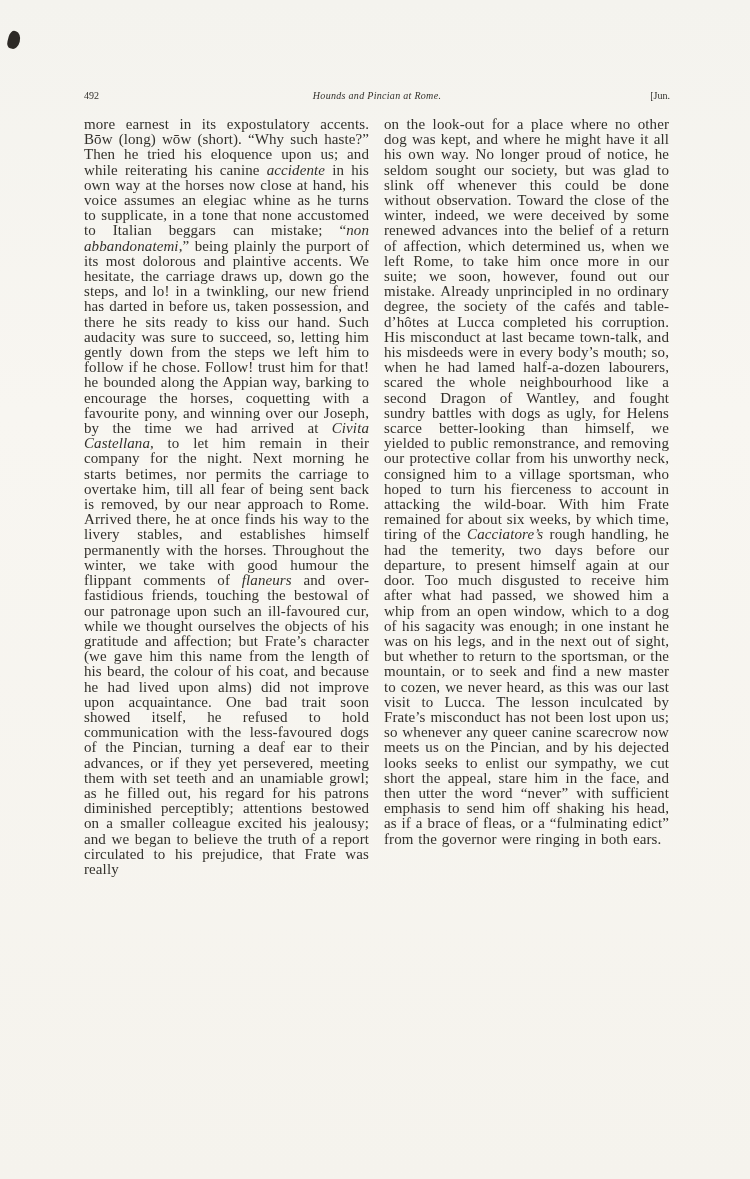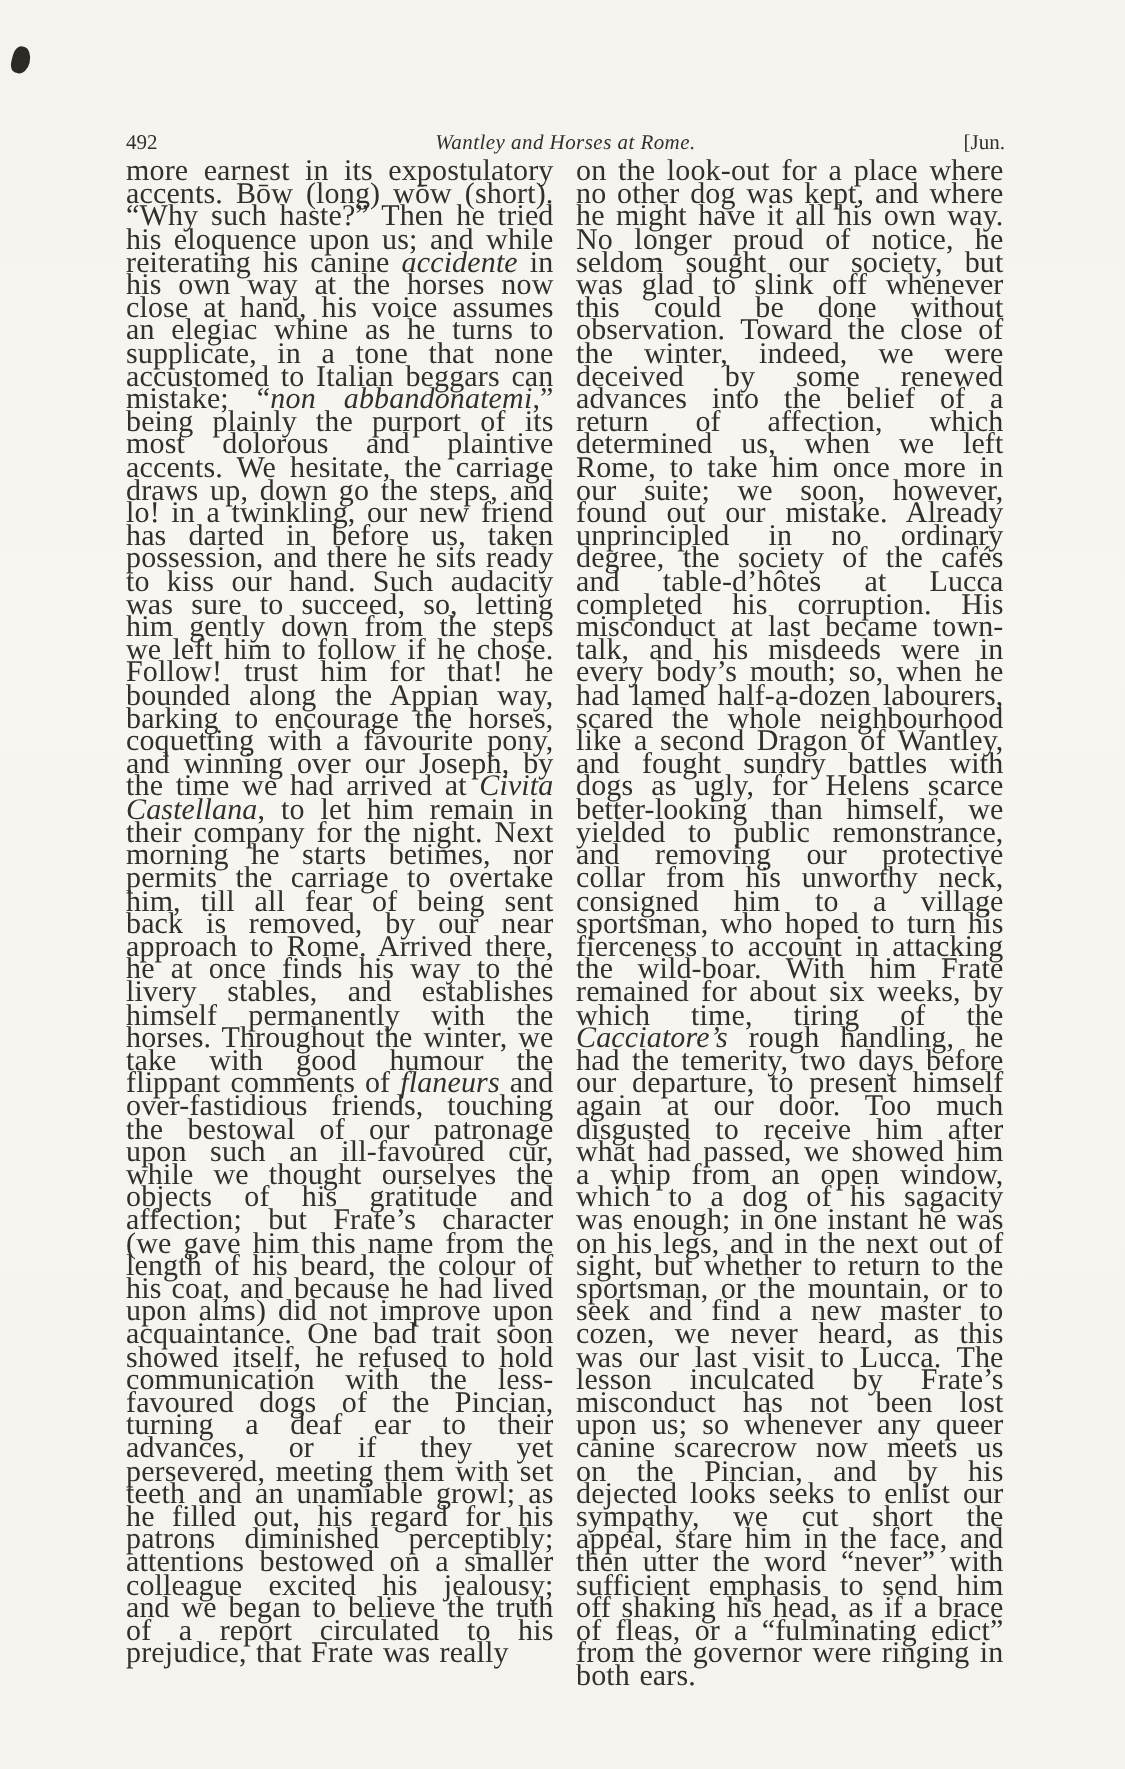--- a/index.html
+++ b/index.html
@@ -18,23 +18,23 @@
   }
   .page {
     box-sizing: border-box;
     width: 750px;
     height: 1179px;
     padding: 88px 80px 30px 84px;
   }
   .page-header {
     display: flex;
     align-items: flex-end;
-    font-size: 14px;
+    font-size: 10px;
     line-height: 16px;
-    margin-bottom: 3px;
+    margin-bottom: 13px;
   }
   .page-number {
     width: 62px;
     text-align: left;
   }
   .running-title {
     flex: 1;
     text-align: center;
     font-style: italic;
     letter-spacing: 0.3px;
@@ -42,21 +42,21 @@
   .issue-label {
     width: 62px;
     text-align: right;
   }
   .text-columns {
     display: flex;
     gap: 15px;
   }
   .col {
     width: 285px;
-    font-size: 20px;
+    font-size: 15px;
     line-height: 15.2px;
     text-align: justify;
     letter-spacing: 0.1px;
     word-spacing: 0.06em;
     hyphens: auto;
     -webkit-hyphens: auto;
   }
   .col i {
     font-style: italic;
   }
@@ -72,21 +72,21 @@
     opacity: 0.9;
   }
 </style>
 </head>
 <body>
 
 <div class="page">
 
   <div class="page-header">
     <span class="page-number">492</span>
-    <span class="running-title">Wantley and Horses at Rome.</span>
+    <span class="running-title">Hounds and Pincian at Rome.</span>
     <span class="issue-label">[Jun.</span>
   </div>
 
   <div class="text-columns">
     <div class="col" lang="en"><span>more earnest in its expostulatory accents. Bōw (long) wōw (short). “Why such haste?” Then he tried his eloquence upon us; and while reiterating his canine </span><i>accidente</i><span> in his own way at the horses now close at hand, his voice assumes an elegiac whine as he turns to supplicate, in a tone that none accustomed to Italian beggars can mistake; “</span><i>non abbandonatemi</i><span>,” being plainly the purport of its most dolorous and plaintive accents. We hesitate, the carriage draws up, down go the steps, and lo! in a twinkling, our new friend has darted in before us, taken possession, and there he sits ready to kiss our hand. Such audacity was sure to succeed, so, letting him gently down from the steps we left him to follow if he chose. Follow! trust him for that! he bounded along the Appian way, barking to encourage the horses, coquetting with a favourite pony, and winning over our Joseph, by the time we had arrived at </span><i>Civita Castellana</i><span>, to let him remain in their company for the night. Next morning he starts betimes, nor permits the carriage to overtake him, till all fear of being sent back is removed, by our near approach to Rome. Arrived there, he at once finds his way to the livery stables, and establishes himself permanently with the horses. Throughout the winter, we take with good humour the flippant comments of </span><i>flaneurs</i><span> and over-fastidious friends, touching the bestowal of our patronage upon such an ill-favoured cur, while we thought ourselves the objects of his gratitude and affection; but Frate’s character (we gave him this name from the length of his beard, the colour of his coat, and because he had lived upon alms) did not improve upon acquaintance. One bad trait soon showed itself, he refused to hold communication with the less-favoured dogs of the Pincian, turning a deaf ear to their advances, or if they yet persevered, meeting them with set teeth and an unamiable growl; as he filled out, his regard for his patrons diminished perceptibly; attentions bestowed on a smaller colleague excited his jealousy; and we began to believe the truth of a report circulated to his prejudice, that Frate was really</span></div>
     <div class="col" lang="en"><span>on the look-out for a place where no other dog was kept, and where he might have it all his own way. No longer proud of notice, he seldom sought our society, but was glad to slink off whenever this could be done without observation. Toward the close of the winter, indeed, we were deceived by some renewed advances into the belief of a return of affection, which determined us, when we left Rome, to take him once more in our suite; we soon, however, found out our mistake. Already unprincipled in no ordinary degree, the society of the cafés and table-d’hôtes at Lucca completed his corruption. His misconduct at last became town-talk, and his misdeeds were in every body’s mouth; so, when he had lamed half-a-dozen labourers, scared the whole neighbourhood like a second Dragon of Wantley, and fought sundry battles with dogs as ugly, for Helens scarce better-looking than himself, we yielded to public remonstrance, and removing our protective collar from his unworthy neck, consigned him to a village sportsman, who hoped to turn his fierceness to account in attacking the wild-boar. With him Frate remained for about six weeks, by which time, tiring of the </span><i>Cacciatore’s</i><span> rough handling, he had the temerity, two days before our departure, to present himself again at our door. Too much disgusted to receive him after what had passed, we showed him a whip from an open window, which to a dog of his sagacity was enough; in one instant he was on his legs, and in the next out of sight, but whether to return to the sportsman, or the mountain, or to seek and find a new master to cozen, we never heard, as this was our last visit to Lucca. The lesson inculcated by Frate’s misconduct has not been lost upon us; so whenever any queer canine scarecrow now meets us on the Pincian, and by his dejected looks seeks to enlist our sympathy, we cut short the appeal, stare him in the face, and then utter the word “never” with sufficient emphasis to send him off shaking his head, as if a brace of fleas, or a “fulminating edict” from the governor were ringing in both ears.</span></div>
   </div>
 
 </div>
 

